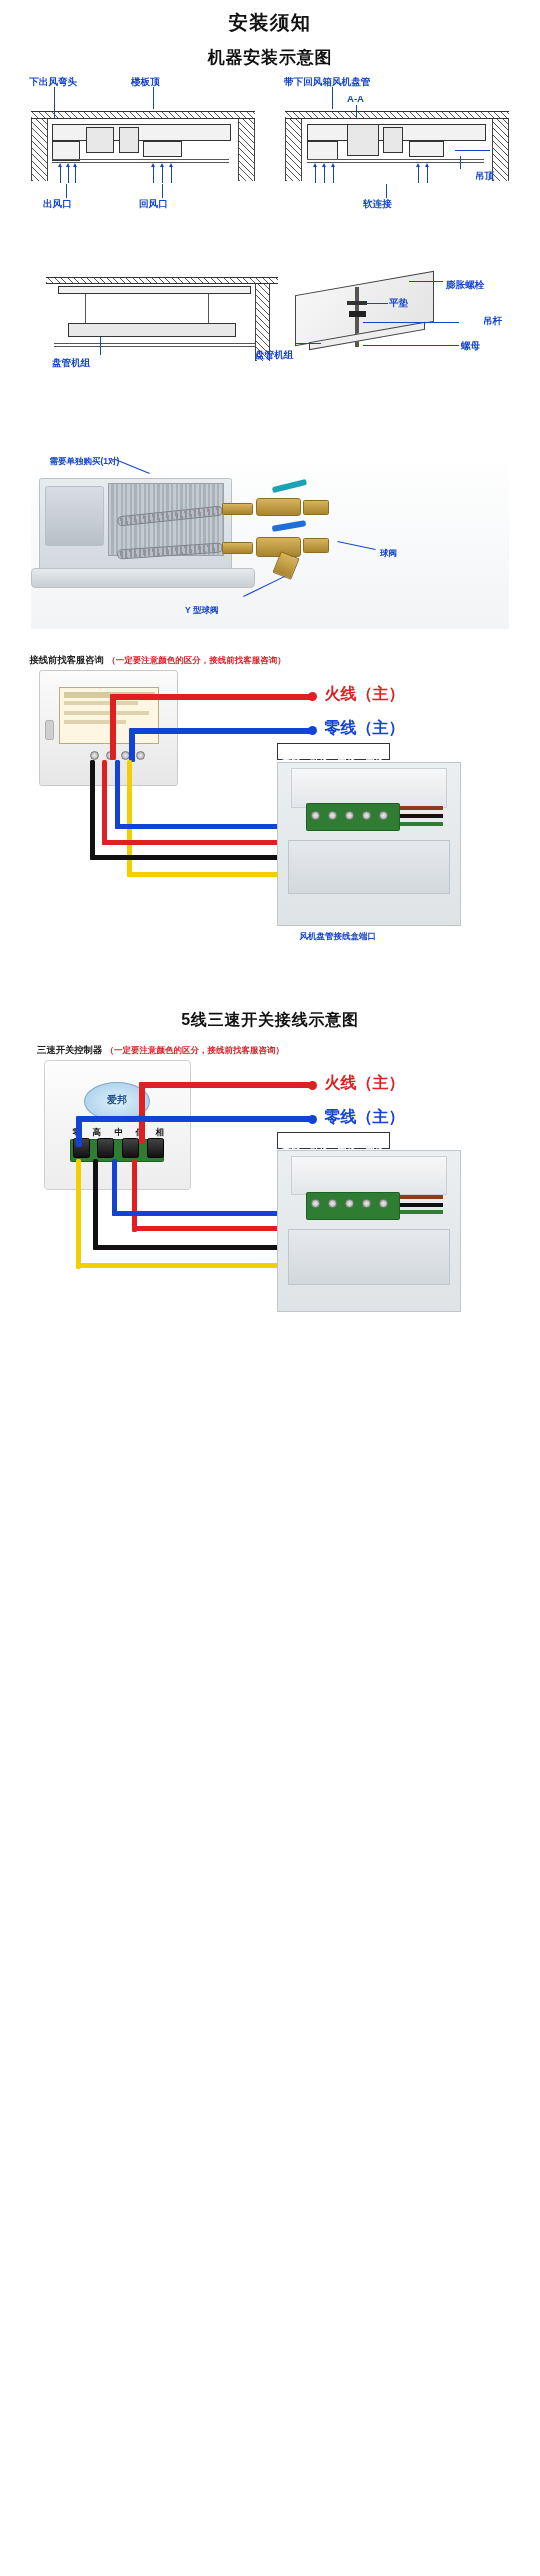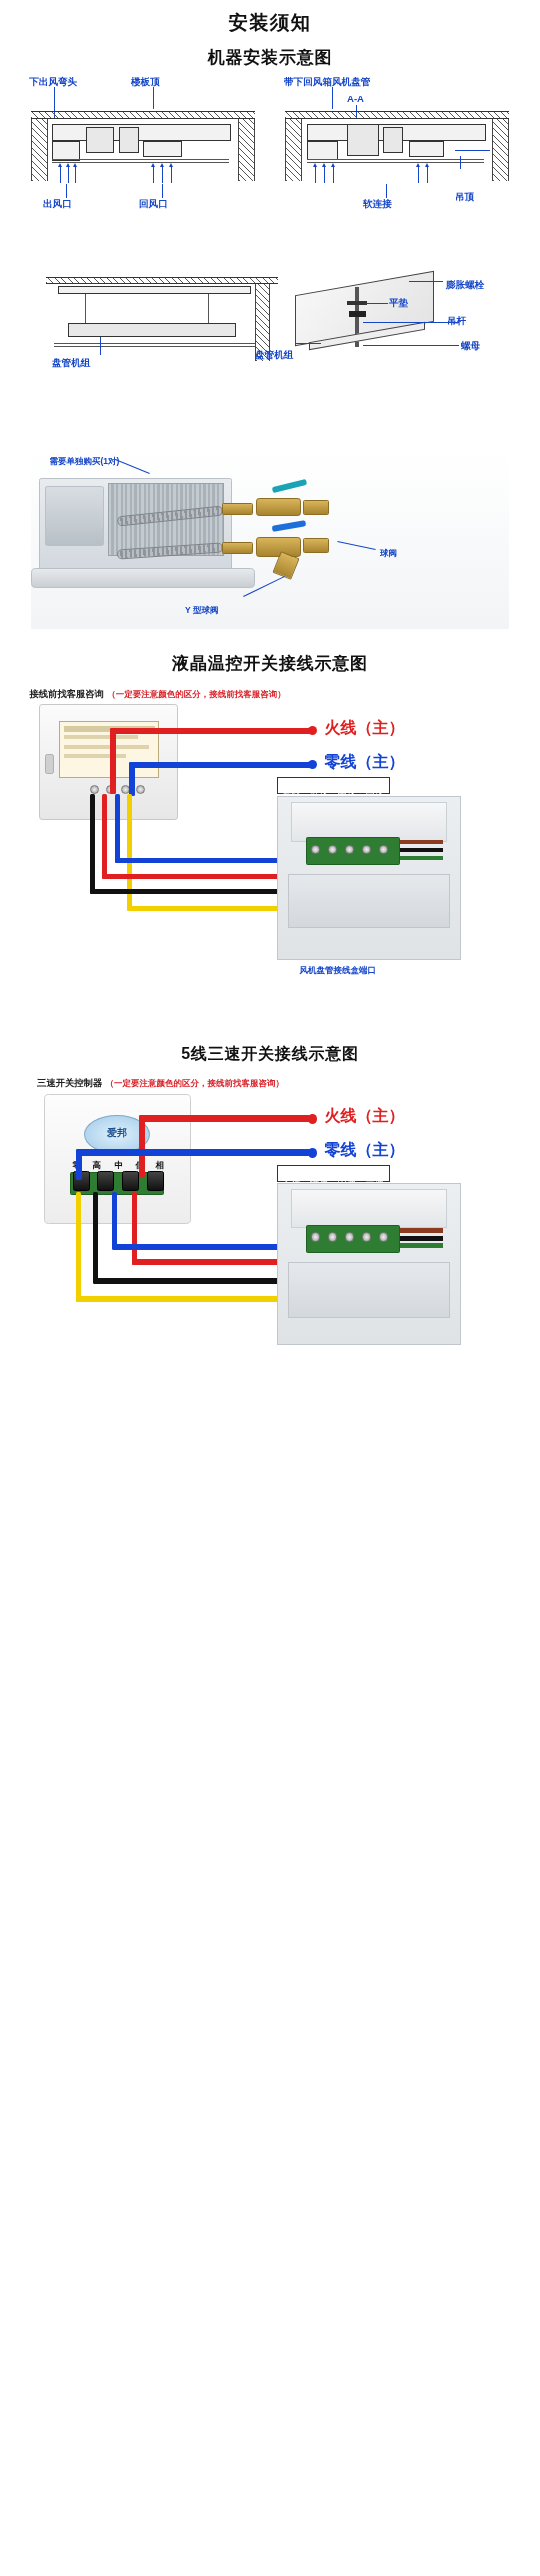--- a/index.html
+++ b/index.html
@@ -205,21 +205,21 @@
   }
   .legendbar {
     position: absolute;
     display: flex;
     height: 17px;
     align-items: stretch;
     border: 0.8px solid #333;
   }
   .legendbar div {
     display: flex; align-items: center; justify-content: center;
-    font-size: 9.3px; font-weight: normal; padding: 0 4.6px; color: #fff; margin-top: 16px;
+    font-size: 9.3px; font-weight: bold; padding: 0 4.6px; color: #fff; margin-top: 16px;
   }
   .lb-dark { background: #2b2b2b; }
   .lb-gray { background: #555; }
   .lb-blue { background: #1243d6; }
   .lb-red { background: #e02020; }
 
   .terminal-photo {
     position: absolute;
     background: linear-gradient(#eceff1,#dfe3e6);
     border: 0.8px solid #c0c6cb;
@@ -338,21 +338,21 @@
       <div class="linerow" style="left:284px;top:83px;width:177px;"></div>
       <div class="linerow" style="left:284px;top:86px;width:177px;"></div>
 
       <div class="lead-v arrow-up-blue" style="left:292px;top:91px;height:15.4px;"></div>
       <div class="lead-v arrow-up-blue" style="left:301px;top:91px;height:15.4px;"></div>
       <div class="lead-v arrow-up-blue" style="left:310px;top:91px;height:15.4px;"></div>
       <div class="lead-v arrow-up-blue" style="left:395px;top:91px;height:15.4px;"></div>
       <div class="lead-v arrow-up-blue" style="left:404px;top:91px;height:15.4px;"></div>
 
       <div class="lead" style="left:432px;top:74px;width:35px;"></div>
-      <div class="cap-blue" style="position:absolute;left:432px;top:94px;margin-top:21px;">吊顶</div>
+      <div class="cap-blue" style="position:absolute;left:452px;top:94px;">吊顶</div>
       <div class="lead-v" style="left:437px;top:80px;height:12.3px;"></div>
 
       <div class="lead-v" style="left:363px;top:108px;height:14px;"></div>
       <div class="cap-blue" style="position:absolute;left:340px;top:122px;">软连接</div>
     </div>
 
     <div id="diagram-hanger">
 
       <div class="slab" style="left:23px;top:10.8px;width:232px;height:7px;"></div>
       <div class="hatch-wall" style="left:232px;top:18px;width:15.4px;height:77px;"></div>
@@ -367,21 +367,21 @@
       <div class="cap-blue" style="position:absolute;left:29px;top:91px;">盘管机组</div>
 
       <div style="position:absolute;left:272px;top:17px;width:139px;height:51px;border:1.2px solid #444;background:linear-gradient(135deg,#f7f7f7,#e4e4e4);transform:skewY(-10deg);"></div>
       <div style="position:absolute;left:332px;top:21.6px;width:3.9px;height:60px;background:#555;"></div>
       <div style="position:absolute;left:324px;top:35px;width:20px;height:4.6px;background:#333;"></div>
       <div style="position:absolute;left:326px;top:45px;width:17px;height:6.2px;background:#222;"></div>
       <div style="position:absolute;left:286px;top:66px;width:116px;height:7.7px;border:1.2px solid #444;background:#eee;transform:skewY(-10deg);"></div>
 
       <div class="cap-blue" style="position:absolute;left:423px;top:13px;">膨胀螺栓</div>
       <div class="cap-blue" style="position:absolute;left:366px;top:31px;">平垫</div>
-      <div class="cap-blue" style="position:absolute;left:424px;top:49px;">吊杆</div>
+      <div class="cap-blue" style="position:absolute;left:460px;top:49px;">吊杆</div>
       <div class="cap-blue" style="position:absolute;left:438px;top:74px;">螺母</div>
       <div class="cap-blue" style="position:absolute;left:232px;top:83px;">盘管机组</div>
 
       <div class="lead" style="left:386px;top:15.4px;width:34px;"></div>
       <div class="lead" style="left:343px;top:37px;width:21.6px;"></div>
       <div class="lead" style="left:340px;top:56px;width:96px;"></div>
       <div class="lead" style="left:340px;top:79px;width:96px;"></div>
       <div class="lead" style="left:272px;top:77px;width:26px;"></div>
     </div>
   </div>
@@ -415,21 +415,20 @@
       <div class="cap-blue-sm" style="position:absolute;left:349px;top:96px;">球阀</div>
       <div class="lead" style="left:306px;top:93px;width:39px;transform:rotate(12deg);"></div>
 
       <div class="cap-blue-sm" style="position:absolute;left:154px;top:153px;">Y 型球阀</div>
       <div class="lead" style="left:210px;top:134px;width:46px;transform:rotate(-26deg);"></div>
     </div>
 
   </div>
 
   <div class="sec" id="sec-thermostat">
-    <div class="h2">液晶温控开关接线示意图</div>
 
     <div id="thermo-wrap">
 
       <div style="position:absolute;left:14px;top:0;">
         <span class="cap-black">接线前找客服咨询</span>
         <span class="note-red" style="font-size:8.5px;">（一定要注意颜色的区分，接线前找客服咨询）</span>
       </div>
 
       <div class="panel" style="left:23px;top:18.5px;width:139px;height:116px;"></div>
       <div class="lcd" style="left:43px;top:35px;width:100px;height:57px;"></div>

